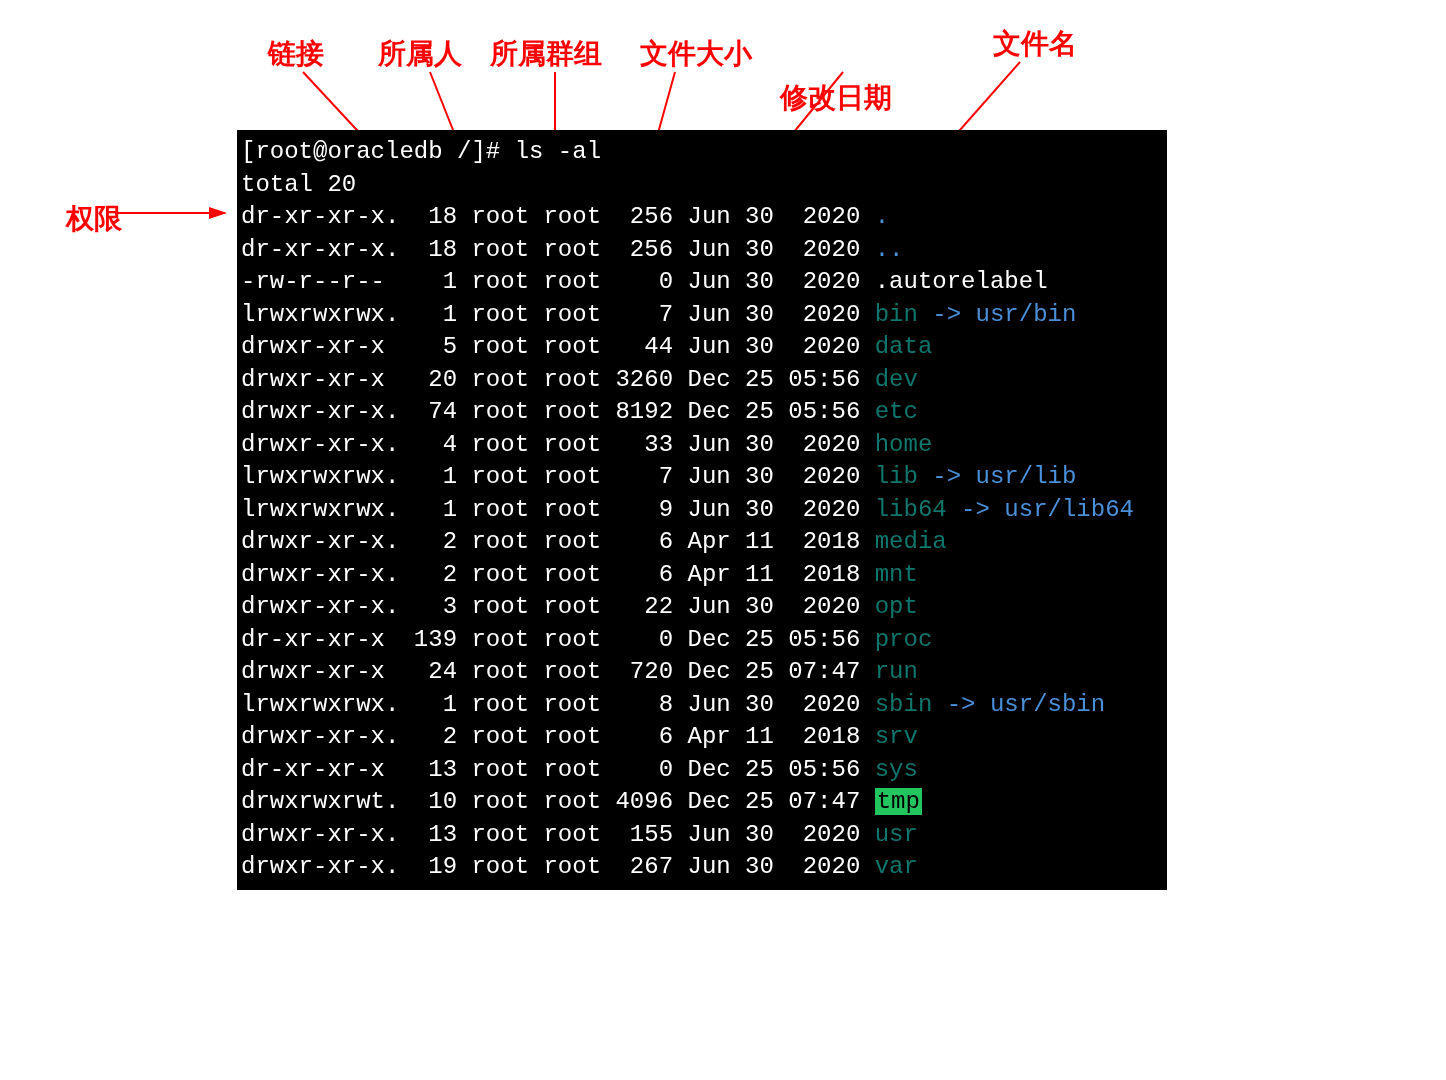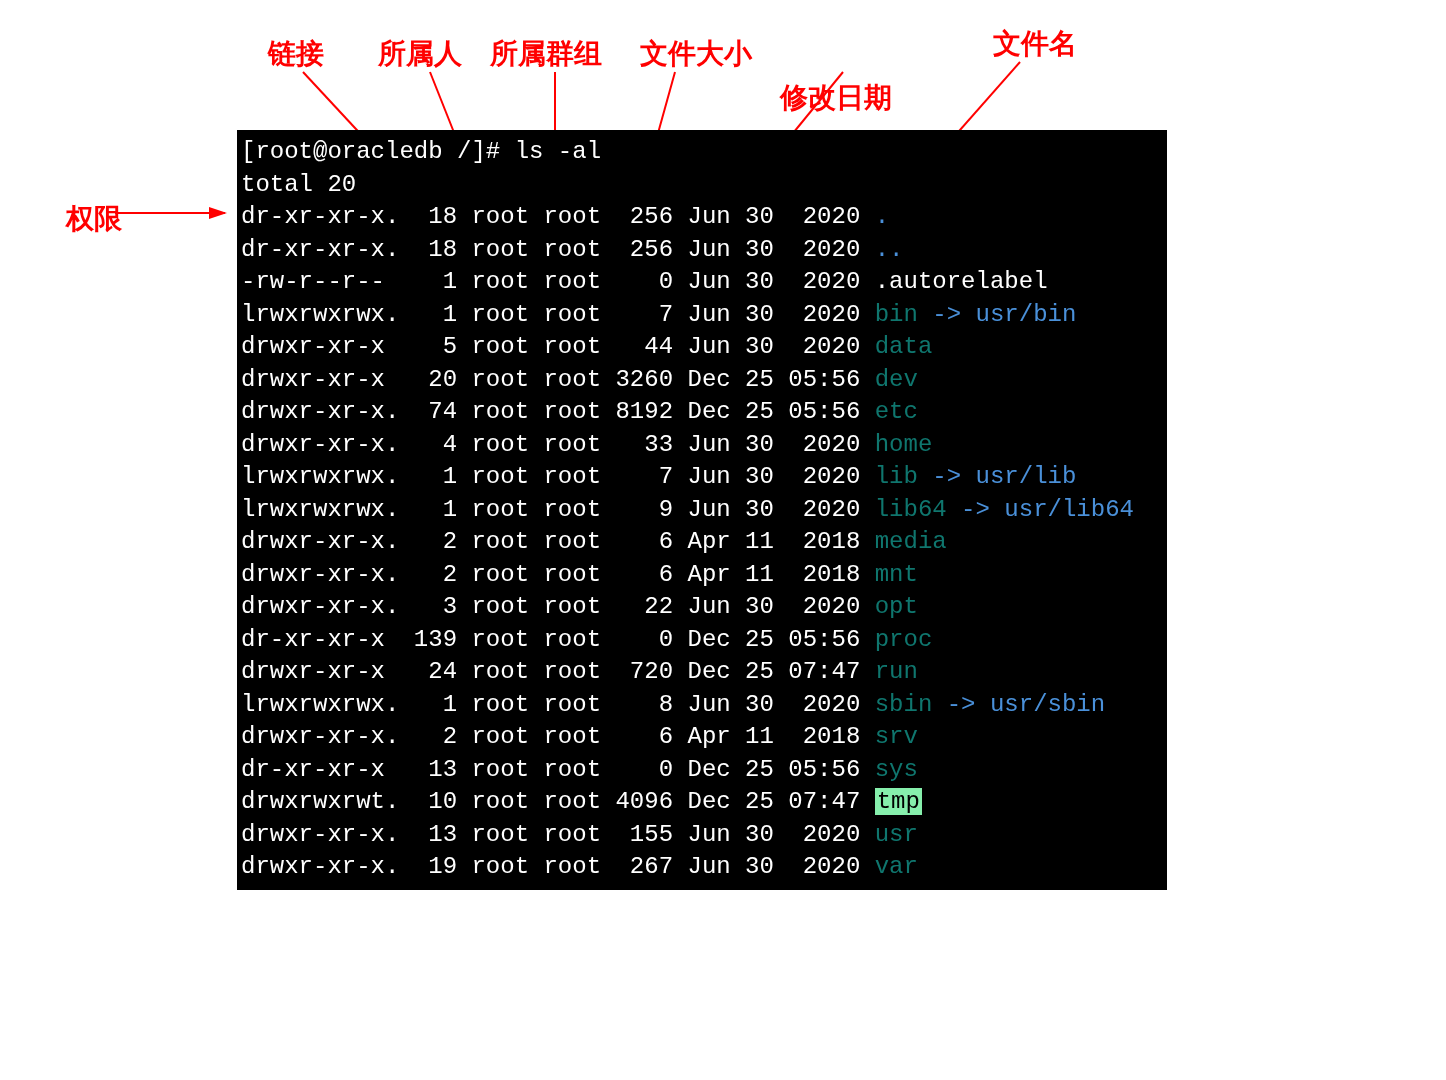--- a/index.html
+++ b/index.html
@@ -34,21 +34,21 @@
       font-size: 24px;
       line-height: 32.5px;
       padding: 6px 0 6px 4px;
       box-sizing: border-box;
     }
     .term-line {
       white-space: pre;
     }
     .cyan { color: #0f766e; }
     .blue { color: #4a90d9; }
-    .tmp-bg { background: #86efac; color: #000000; padding: 0 2px; }
+    .tmp-bg { background: #22c55e; color: #000000; padding: 0 2px; }
     svg.arrow {
       position: absolute;
       overflow: visible;
       pointer-events: none;
     }
   </style>
 </head>
 <body>
 
 <div class="labels">

